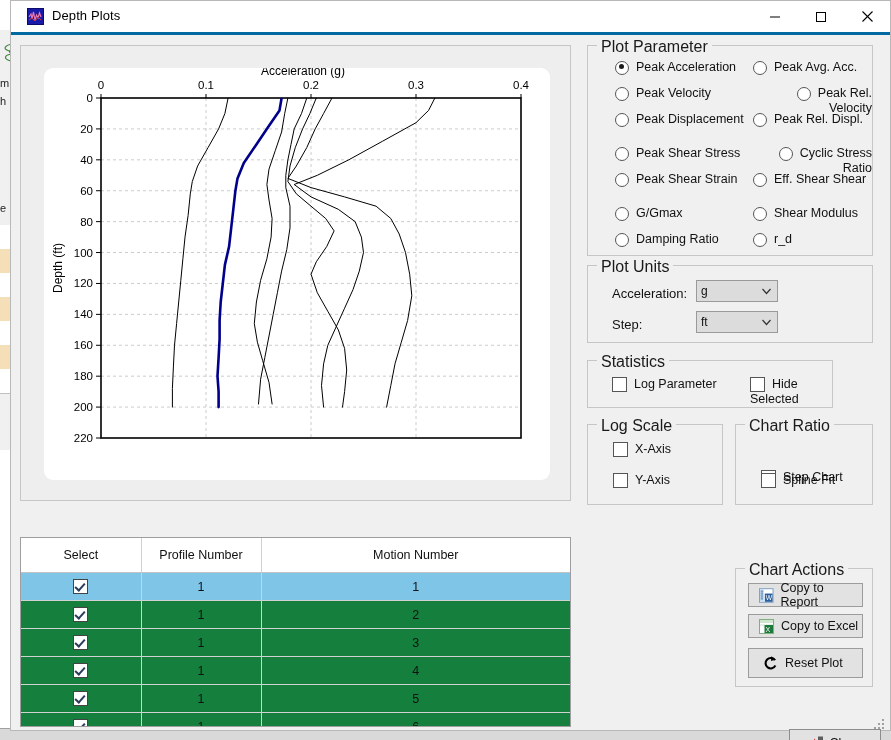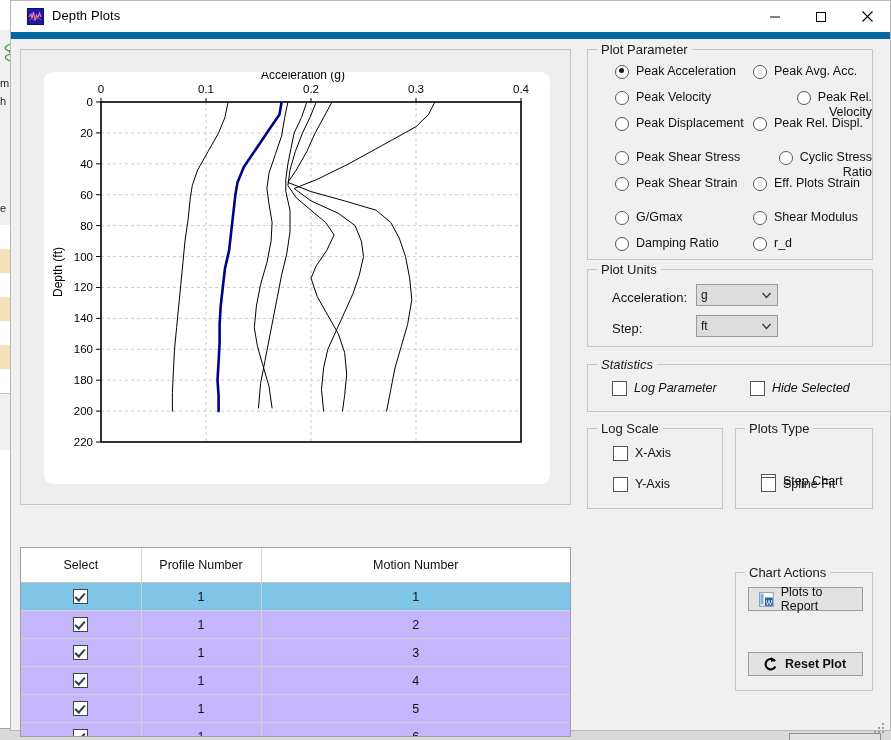--- a/index.html
+++ b/index.html
@@ -48,21 +48,21 @@
     position: absolute; left: 10px; top: 0px;
     width: 881px; height: 731px;
     background: #f0f0f0;
     border: 1px solid #b8b8b8;
     box-sizing: border-box;
   }
   #titlebar {
     position: relative;
     height: 31px;
     background: #ffffff;
-    border-bottom: 7px solid #0369a1;
+    border-bottom: 3px solid #0369a1;
   }
   #title-icon {
     position: absolute; left: 16px; top: 7px;
     width: 17px; height: 17px;
     background: #1515a8;
     border: 1px solid #0b0b6b;
     box-sizing: border-box;
     overflow: hidden;
   }
   #title-text {
@@ -95,25 +95,24 @@
     width: 506px; height: 412px;
     background: #ffffff;
     border-radius: 9px;
   }
   #chart-svg { position: absolute; left: 0; top: 0; }
 
   
   #table-wrap {
     position: absolute; left: 9px; top: 502px;
     width: 551px; height: 190px;
-    background: #c4b5fd;
+    background: #15803d;
     border: 1px solid #9e9e9e;
     box-sizing: border-box;
     overflow: hidden;
-    margin-top: 6px;
   }
   table.grid { border-collapse: collapse; width: 100%; table-layout: fixed; }
   table.grid th {
     height: 32px; font-weight: normal; font-size: 12.5px; color: #111;
     background: #ffffff; border-right: 1px solid #d2d2d2;
     border-bottom: 1px solid #c4c4c4;
   }
   table.grid th:last-child { border-right: none; }
   table.grid td {
     height: 25px; font-size: 12.5px; color: #111; text-align: center;
@@ -134,21 +133,21 @@
   }
 
   
   .gbox {
     position: absolute; border: 1px solid #c6c6c6; box-sizing: border-box;
     background: transparent;
   }
   .gbox > .glabel {
     position: absolute; top: -8px; left: 9px;
     background: #f0f0f0; padding: 0 4px;
-    font-size: 13px; color: #1a1a1a;
+    font-size: 16px; color: #1a1a1a;
   }
   .radio-row { position: absolute; font-size: 12.5px; color: #111; text-align: right; }
   .rdo {
     display: inline-block; width: 12px; height: 12px;
     border: 1px solid #555; border-radius: 50%;
     background: #fff; position: relative; vertical-align: middle;
     margin-right: 7px;
   }
   .rdo.on::after {
     content: ""; position: absolute; left: 2.5px; top: 2.5px;
@@ -381,21 +380,21 @@
           <div class="radio-row" style="left: 27px; top: 100px;"><span class="rdo"></span><span>Peak Shear Stress</span></div>
           <div class="radio-row" style="left: 27px; top: 126px;"><span class="rdo"></span><span>Peak Shear Strain</span></div>
           <div class="radio-row" style="left: 27px; top: 160px;"><span class="rdo"></span><span>G/Gmax</span></div>
           <div class="radio-row" style="left: 27px; top: 186px;"><span class="rdo"></span><span>Damping Ratio</span></div>
         </div>
       <div id="pp-right">
           <div class="radio-row" style="left: 165px; top: 14px;"><span class="rdo"></span><span>Peak Avg. Acc.</span></div>
           <div class="radio-row" style="left: 165px; top: 40px;"><span class="rdo"></span><span>Peak Rel. Velocity</span></div>
           <div class="radio-row" style="left: 165px; top: 66px;"><span class="rdo"></span><span>Peak Rel. Displ.</span></div>
           <div class="radio-row" style="left: 165px; top: 100px;"><span class="rdo"></span><span>Cyclic Stress Ratio</span></div>
-          <div class="radio-row" style="left: 165px; top: 126px;"><span class="rdo"></span><span>Eff. Plots Strain</span></div>
+          <div class="radio-row" style="left: 165px; top: 126px;"><span class="rdo"></span><span>Eff. Shear Shear</span></div>
           <div class="radio-row" style="left: 165px; top: 160px;"><span class="rdo"></span><span>Shear Modulus</span></div>
           <div class="radio-row" style="left: 165px; top: 186px;"><span class="rdo"></span><span>r_d</span></div>
         </div>
     </div>
 
     <div class="gbox" style="left:576px; top:230px; width:286px; height:78px;">
       <span class="glabel">Plot Units</span>
       <span class="fld-label" style="left:24px; top:20px;">Acceleration:</span>
       <div class="combo-wrap" style="left:108px; top:14px;">
         <select class="combo" id="accel-combo" style="position:relative;left:0;top:0;"><option>g</option></select>
@@ -405,42 +404,42 @@
       </div>
       <span class="fld-label" style="left:24px; top:51px;">Step:</span>
       <div class="combo-wrap" style="left:108px; top:45px;">
         <select class="combo" id="depth-combo" style="position:relative;left:0;top:0;"><option>ft</option></select>
         <svg class="combo-arrow" viewBox="0 0 9 9">
           <path d="M0.5 2 L4.5 6.5 L8.5 2" stroke="#333" fill="none" stroke-width="1.2"></path>
         </svg>
       </div>
     </div>
 
-    <div class="gbox" style="left:576px; top:325px; width:304px; height:48px;font-style:italic;">
+    <div class="gbox" style="left:576px; top:325px; width:246px; height:48px;">
       <span class="glabel">Statistics</span>
       <div class="chk-row" style="left:24px; top:16px;">
         <span class="chk"></span><span>Log Parameter</span>
       </div>
       <div class="chk-row" style="left:162px; top:16px;">
         <span class="chk"></span><span>Hide Selected</span>
       </div>
     </div>
 
     <div class="gbox" style="left:576px; top:389px; width:136px; height:81px;">
       <span class="glabel">Log Scale</span>
       <div class="chk-row" style="left:25px; top:17px;">
         <span class="chk"></span><span>X-Axis</span>
       </div>
       <div class="chk-row" style="left:25px; top:48px;">
         <span class="chk"></span><span>Y-Axis</span>
       </div>
     </div>
 
     <div class="gbox" style="left:724px; top:389px; width:138px; height:81px;">
-      <span class="glabel">Plots Type</span>
+      <span class="glabel">Chart Ratio</span>
       <div class="chk-row" style="left:25px; top:17px;margin-top:28px;">
         <span class="chk"></span><span>Step Chart</span>
       </div>
       <div class="chk-row" style="left:25px; top:48px;">
         <span class="chk"></span><span>Spline Fit</span>
       </div>
     </div>
 
 
     <div class="gbox" style="left:724px; top:494px; width:138px; height:119px;margin-top:39px;">
@@ -450,23 +449,34 @@
           <rect x="0.5" y="0.5" width="14" height="14" fill="#ffffff" stroke="#7a9ec4"></rect>
           <rect x="1" y="1" width="4" height="13" fill="#c8dcf0"></rect>
           <line x1="1.8" y1="3" x2="4.2" y2="3" stroke="#4a7ab0"></line>
           <line x1="1.8" y1="5" x2="4.2" y2="5" stroke="#4a7ab0"></line>
           <line x1="1.8" y1="7" x2="4.2" y2="7" stroke="#4a7ab0"></line>
           <line x1="1.8" y1="9" x2="4.2" y2="9" stroke="#4a7ab0"></line>
           <line x1="1.8" y1="11" x2="4.2" y2="11" stroke="#4a7ab0"></line>
           <rect x="6" y="5.5" width="8" height="8.5" fill="#2b5f9e"></rect>
           <text x="7" y="12.6" font-size="7" fill="#ffffff" font-family="Liberation Sans, sans-serif">W</text>
         </svg>
-        <span>Plots to Report</span>
-      </div>
-      <div class="btn" style="left:12px; top:79px; width:115px; height:24px; padding-left:14px;font-weight:bold;">
+        <span>Copy to Report</span>
+      </div>
+      <div class="btn" style="left:12px; top:45px; width:115px; height:24px;">
+        <svg width="15" height="15" viewBox="0 0 15 15">
+          <rect x="0.5" y="0.5" width="14" height="14" fill="#ffffff" stroke="#7fae7f"></rect>
+          <rect x="1" y="1" width="13" height="3" fill="#cfe6cf"></rect>
+          <rect x="1" y="5" width="5" height="2.4" fill="#e4f0e4"></rect>
+          <rect x="7" y="5" width="7" height="2.4" fill="#e4f0e4"></rect>
+          <rect x="5.5" y="6" width="8.5" height="8" fill="#1e7a3c"></rect>
+          <text x="6.6" y="12.8" font-size="7" fill="#ffffff" font-family="Liberation Sans, sans-serif">X</text>
+        </svg>
+        <span>Copy to Excel</span>
+      </div>
+      <div class="btn" style="left:12px; top:79px; width:115px; height:30px; padding-left:14px;">
         <svg width="15" height="16" viewBox="0 0 15 16">
           <path d="M12 5.2 A5.2 5.2 0 1 0 12.4 10.6" stroke="#000" stroke-width="2.1" fill="none"></path>
           <path d="M8.3 1.2 L12.9 4.4 L8.0 6.0 Z" fill="#000"></path>
         </svg>
         <span>Reset Plot</span>
       </div>
     </div>
 
     <div id="close-btn">
       <svg width="15" height="14" viewBox="0 0 15 14">

